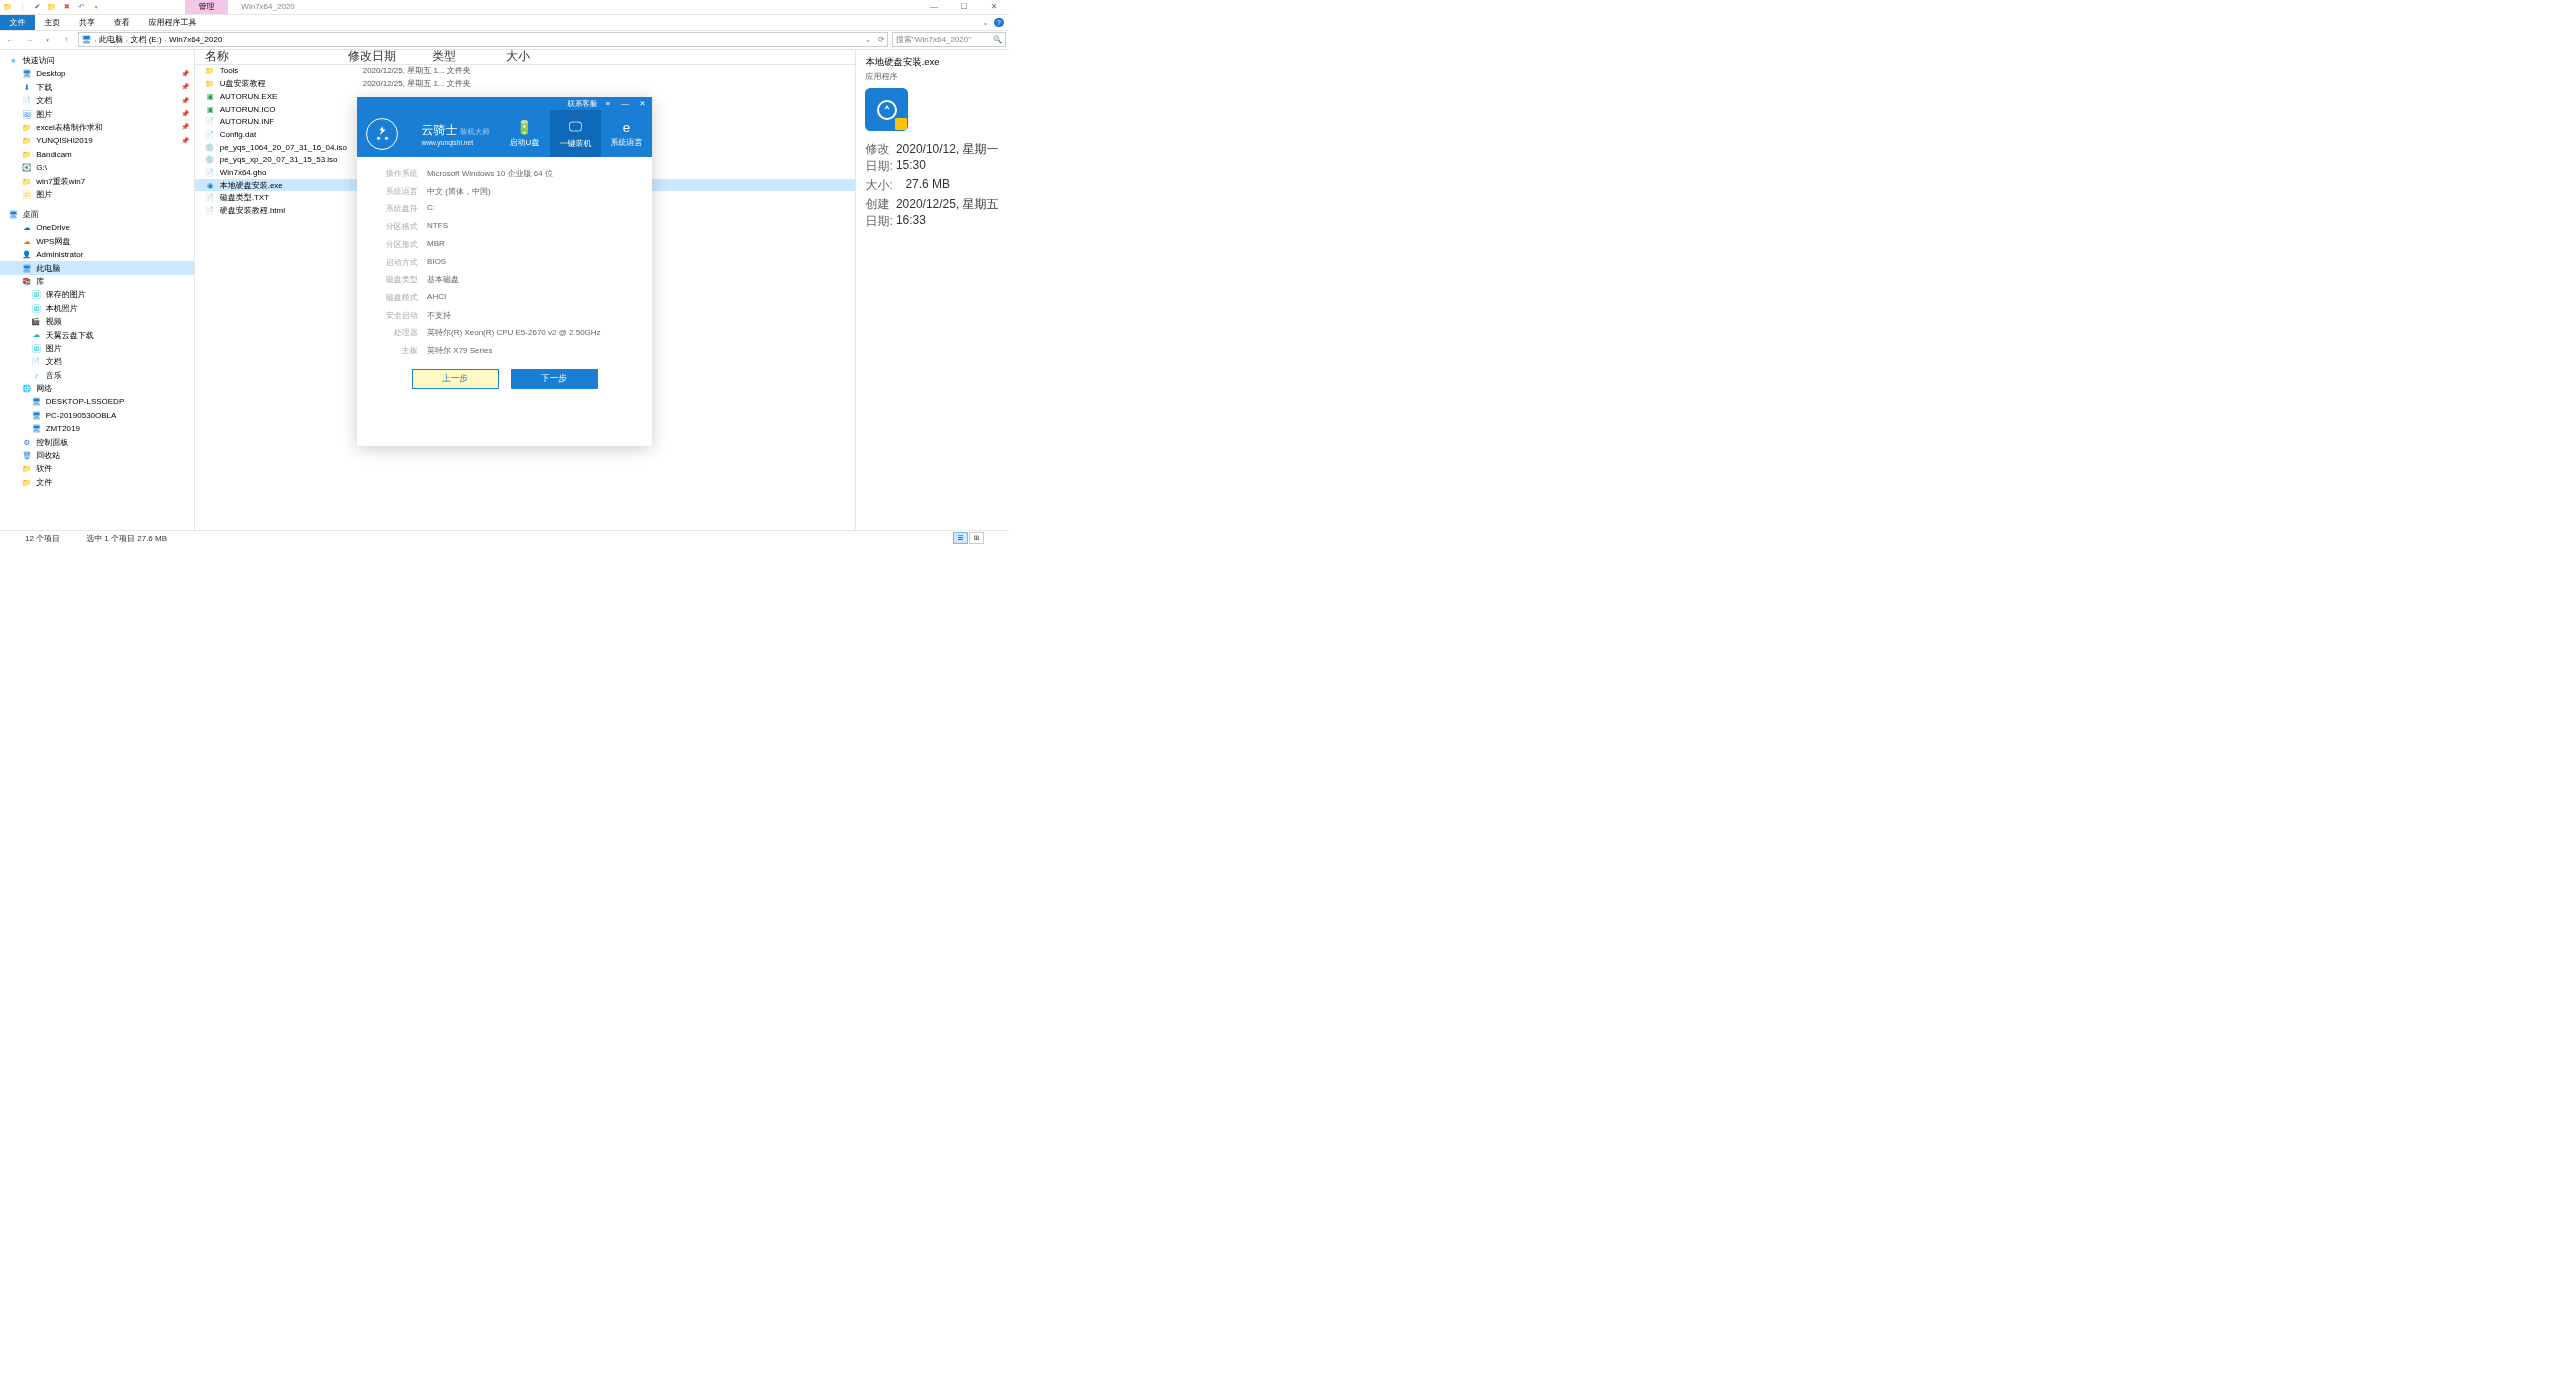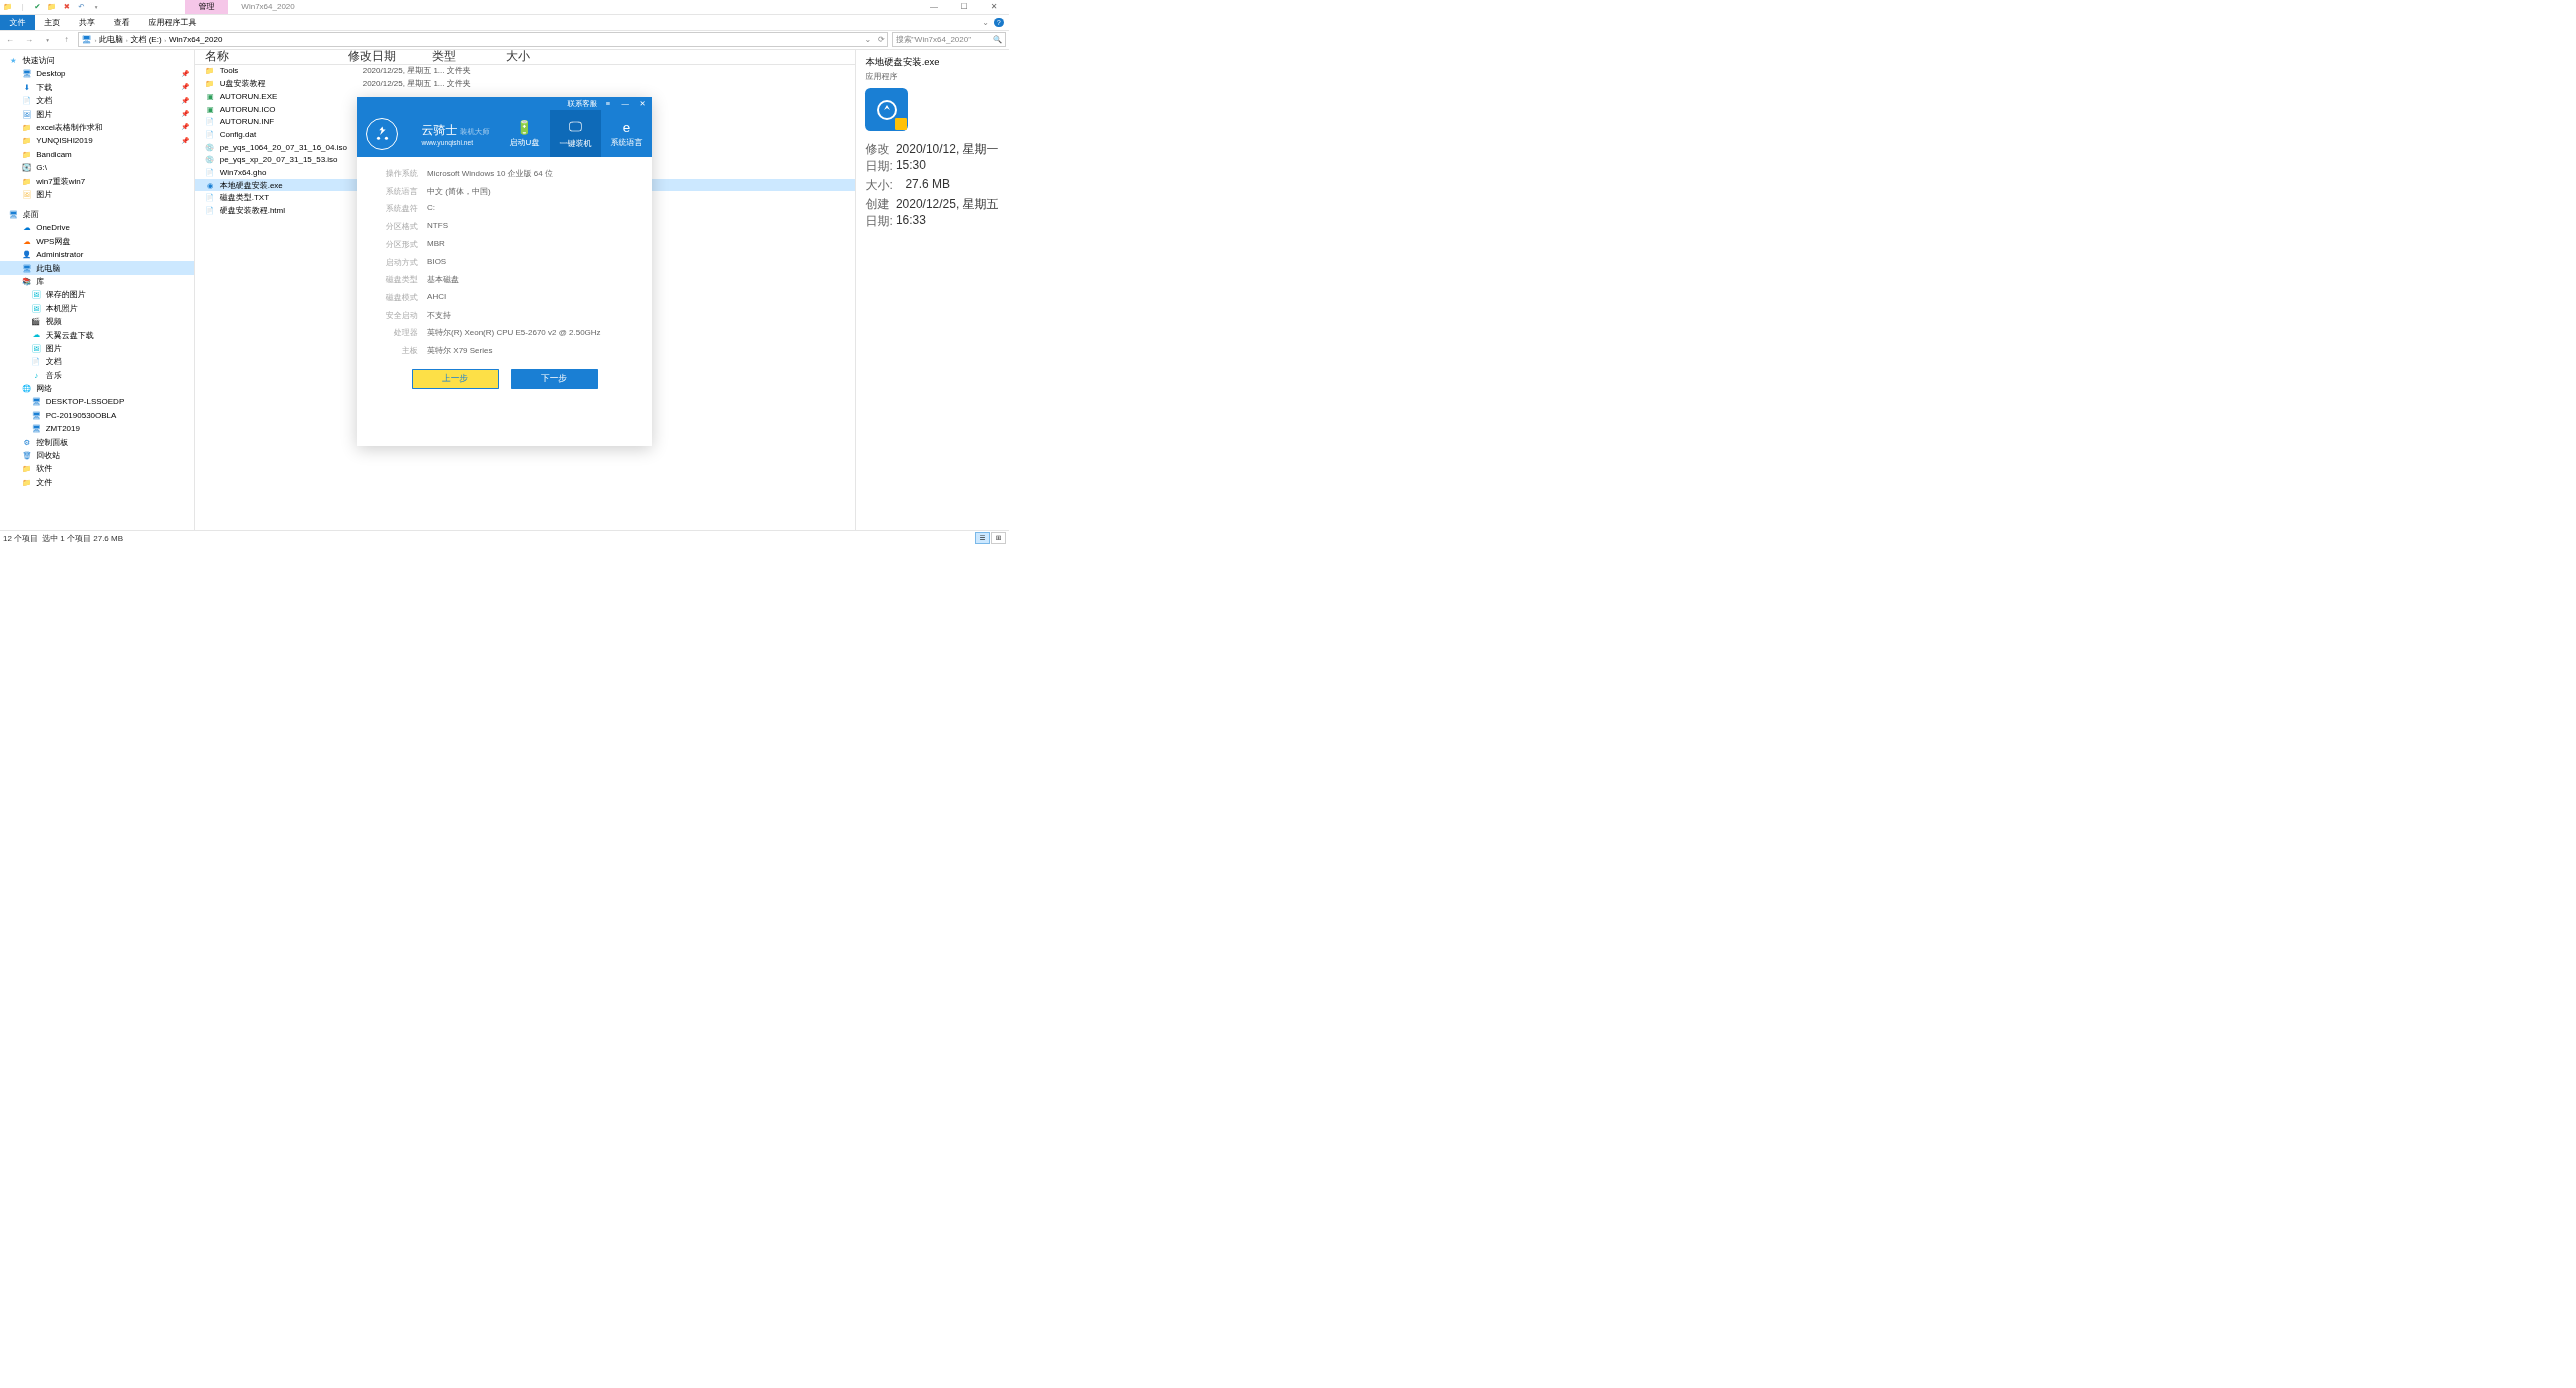--- a/index.html
+++ b/index.html
@@ -58,21 +58,21 @@
 .details { width: 154px; border-left: 0.7px solid #e5e5e5; padding: 6.7px 9.4px; }
 .details-title { font-size: 9.4px; margin-bottom: 1.3px; }
 .details-sub { font-size: 8px; color: #666; margin-bottom: 6.7px; }
 .details-icon { width: 43px; height: 43px; background: #1a7fd4; border-radius: 5.4px; display: flex; align-items: center; justify-content: center; margin-bottom: 9.4px; position: relative; }
 .details-icon-badge { position: absolute; bottom: 1.3px; right: 1.3px; width: 12px; height: 12px; background: #ffc107; border-radius: 1.3px; }
 .details-row { display: flex; font-size: 12px; margin-bottom: 2px; }
 .details-label { width: 40px; color: #666; }
 .details-value { color: #333; }
 
 
-.statusbar { height: 14.8px; border-top: 0.7px solid #e5e5e5; display: flex; align-items: center; padding: 0 3px; font-size: 8px; color: #333; gap: 4px; }
+.statusbar { height: 14.8px; border-top: 0.7px solid #e5e5e5; display: flex; align-items: center; padding: 0 25px; font-size: 8px; color: #333; gap: 26px; }
 .statusbar-right { margin-left: auto; display: flex; gap: 1.3px; }
 .view-btn { width: 14.8px; height: 12px; border: 0.7px solid #ccc; display: flex; align-items: center; justify-content: center; font-size: 6.7px; }
 .view-btn.active { background: #cce8ff; border-color: #7ab8e8; }
 
 
 .dialog { position: absolute; left: 357px; top: 97px; width: 295px; height: 349px; background: #fff; box-shadow: 0 2.7px 16px rgba(0,0,0,0.2); z-index: 100; }
 .dlg-titlebar { height: 13.4px; background: #1a7fd4; display: flex; align-items: center; justify-content: flex-end; padding: 0 2.7px; gap: 4px; color: #fff; font-size: 7.4px; }
 .dlg-tbtn { width: 13.4px; height: 10.7px; display: flex; align-items: center; justify-content: center; }
 .dlg-header { height: 47px; background: #1a7fd4; display: flex; align-items: center; color: #fff; }
 .dlg-logo { width: 32px; height: 32px; border: 1.3px solid #fff; border-radius: 50%; margin-left: 9.4px; display: flex; align-items: center; justify-content: center; font-size: 13.4px; }
@@ -90,21 +90,21 @@
 .dlg-os { color: #1a7fd4; font-size: 11.4px; }
 .dlg-laptop { width: 47px; height: 34px; position: relative; }
 .dlg-laptop-screen { width: 34px; height: 24px; background: #1a7fd4; border-radius: 2px; position: absolute; top: 0; left: 6.7px; }
 .dlg-laptop-base { width: 47px; height: 13.4px; background: #b3d9f5; position: absolute; bottom: 0; border-radius: 1.3px; transform: perspective(40px) rotateX(50deg); }
 .dlg-laptop-cloud { position: absolute; top: -4px; left: -1.3px; width: 14.8px; height: 9.4px; background: #8ec9f2; border-radius: 50%; }
 .info-row { display: flex; font-size: 8px; margin-bottom: 6.7px; padding: 0 8px; }
 .info-label { width: 42px; color: #aaa; text-align: right; margin-right: 9.4px; }
 .info-value { color: #666; }
 .dlg-buttons { display: flex; justify-content: center; gap: 12px; margin-top: 13.4px; }
 .dlg-btn { width: 87px; height: 20px; display: flex; align-items: center; justify-content: center; font-size: 8.7px; border-radius: 0.7px; }
-.dlg-btn.prev { border: 0.7px solid #1a7fd4; color: #1a7fd4; background: #fde047; font-family: Liberation Serif, serif; }
+.dlg-btn.prev { border: 0.7px solid #1a7fd4; color: #1a7fd4; background: #fef9c3; font-family: Liberation Serif, serif; }
 .dlg-btn.next { background: #1a7fd4; color: #fff; }
 
 
 .ico-folder { color: #f8be4a; }
 .ico-blue { color: #1a7fd4; }
 .ico-green { color: #2e9e5b; }
 .ico-disk { color: #888; }
 .ico-star { color: #55b6f2; }
 .ico-file { color: #999; }
 .ico-onedrive { color: #0078d4; }

